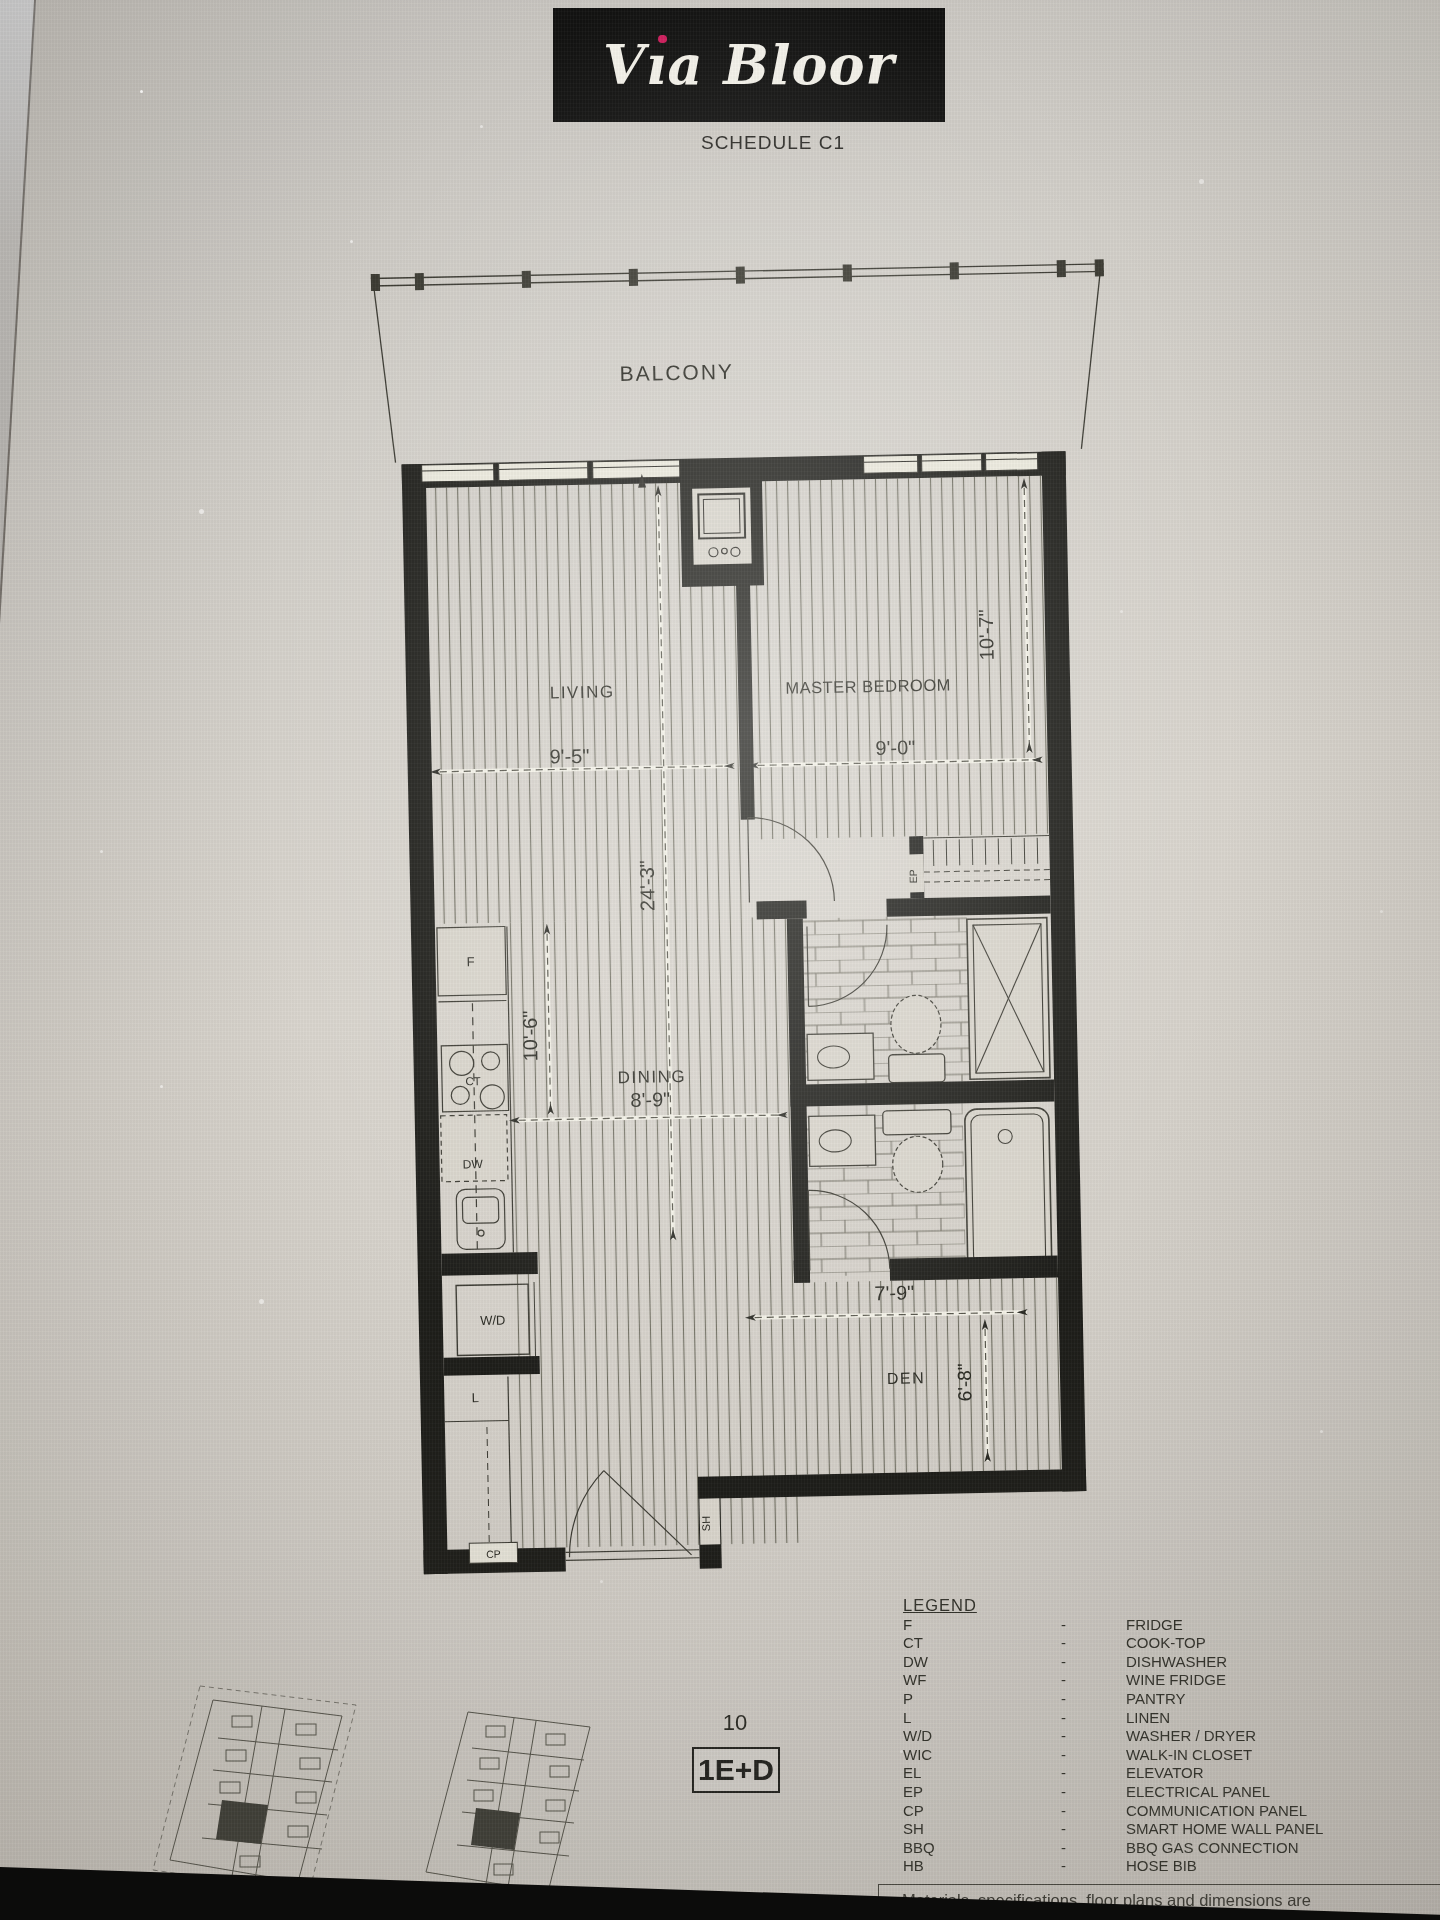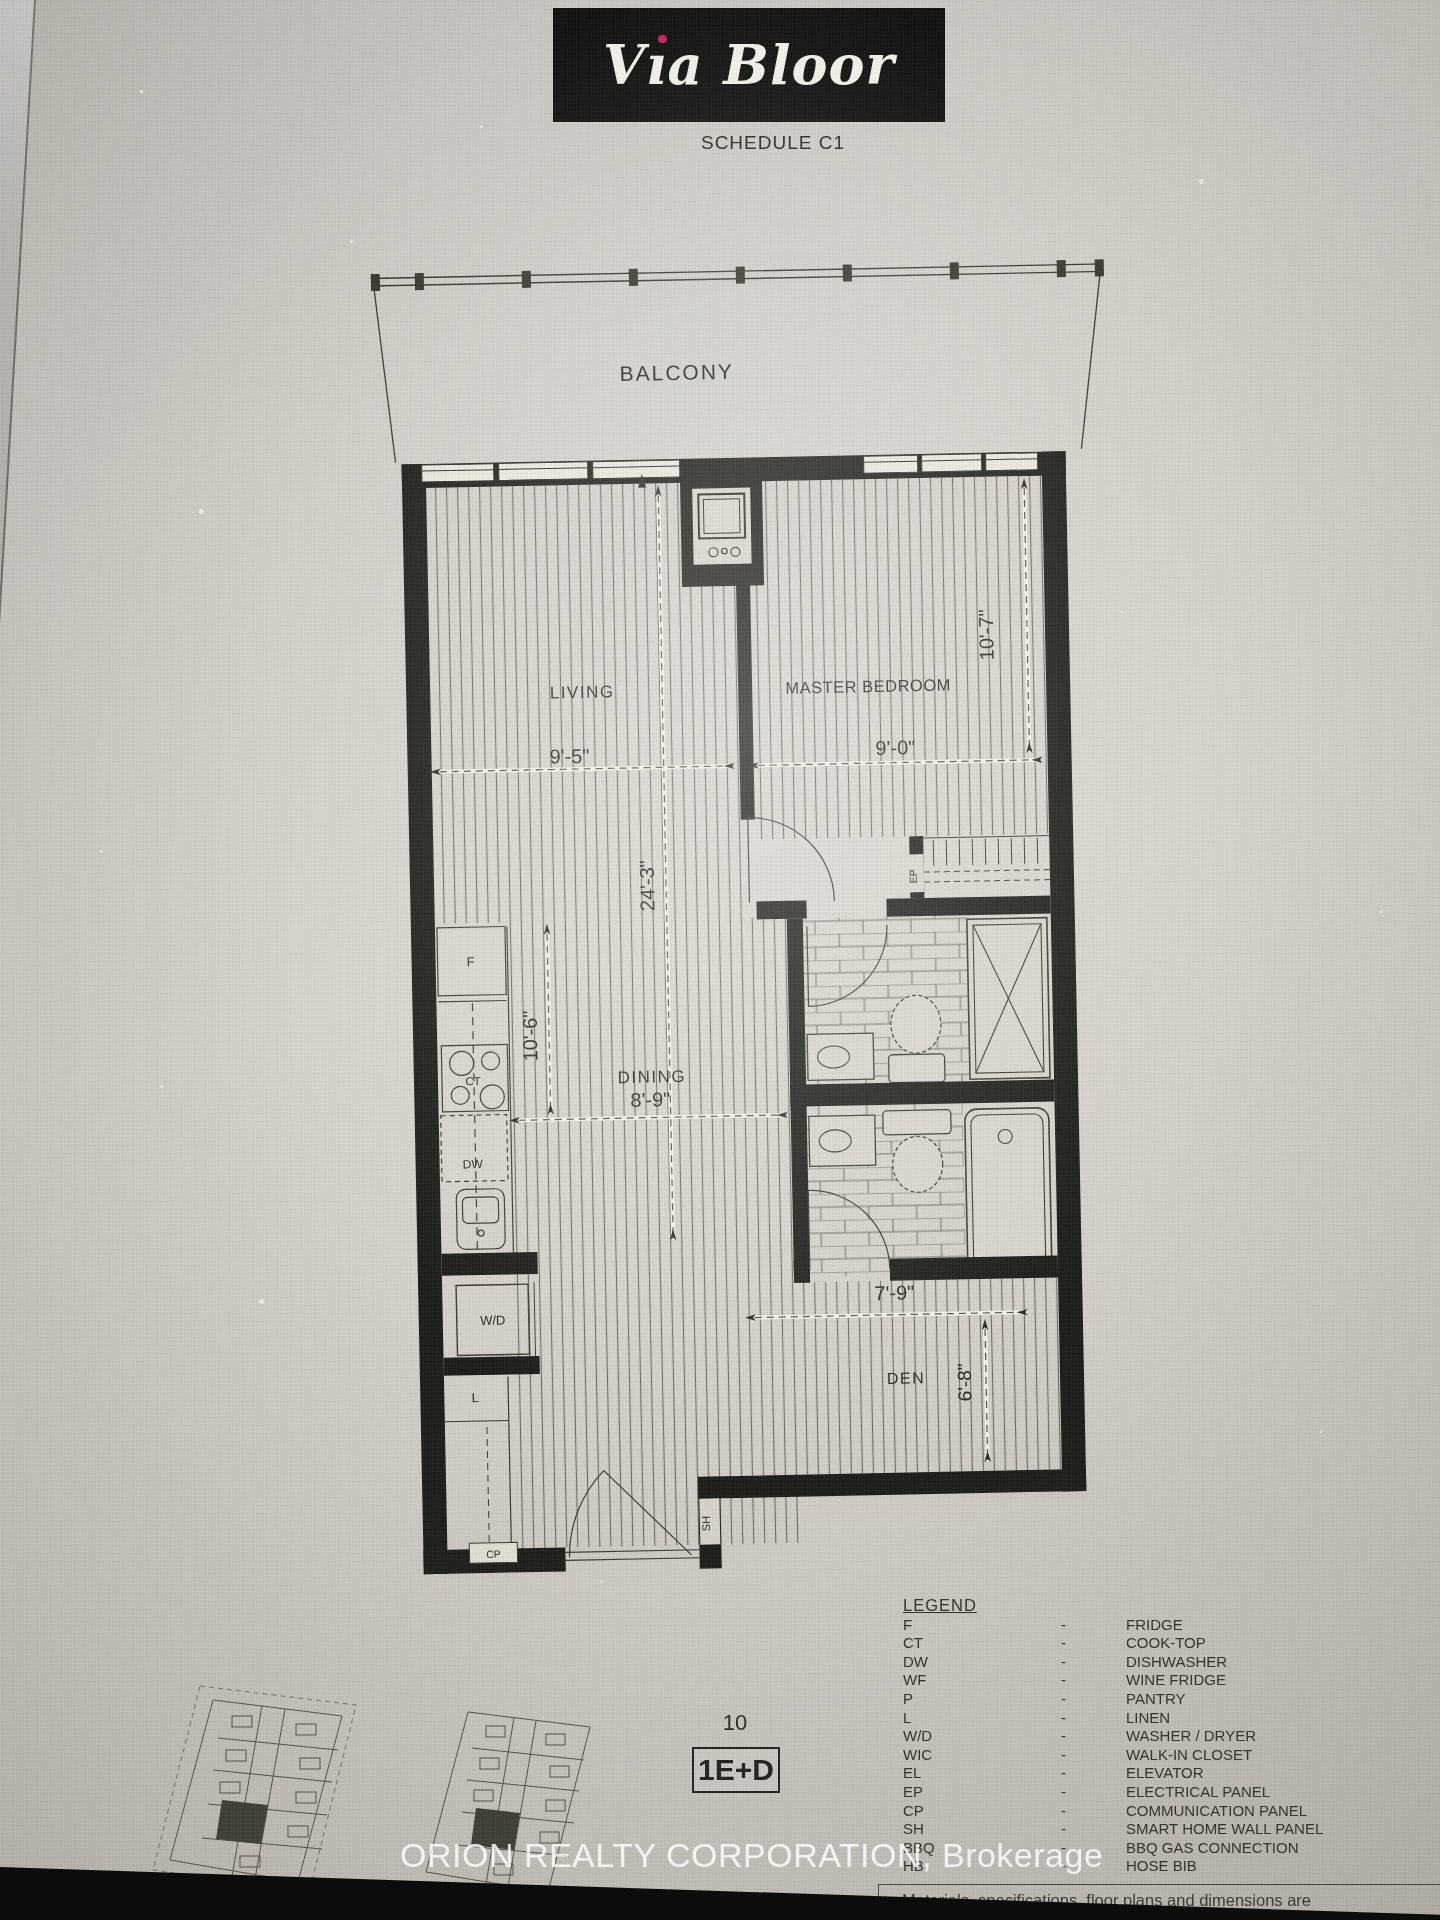--- a/index.html
+++ b/index.html
@@ -355,18 +355,17 @@
 
   <div class="abs unit-level">10</div>
   <div class="abs unit-model">1E+D</div>
 
   <div class="abs disc-line"></div>
   <div class="abs disc-line-v"></div>
   <div class="abs disclaimer">Materials, specifications, floor plans and dimensions are</div>
 
   <div class="abs bottom-band"></div>
 
-  <div class="abs watermark">ORION REALTY CORPORATION, Brokerage</div>
 
   <div class="abs vignette"></div>
   <div class="abs weave"></div>
   <div class="abs dust"></div>
 </div>
 
 </body></html>

